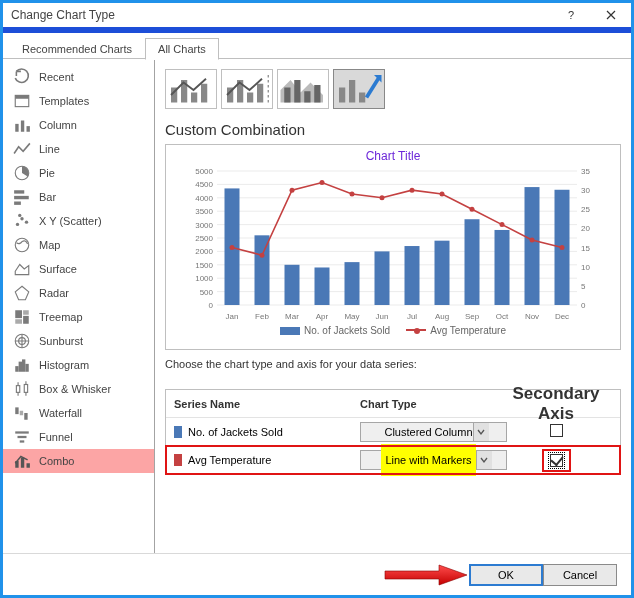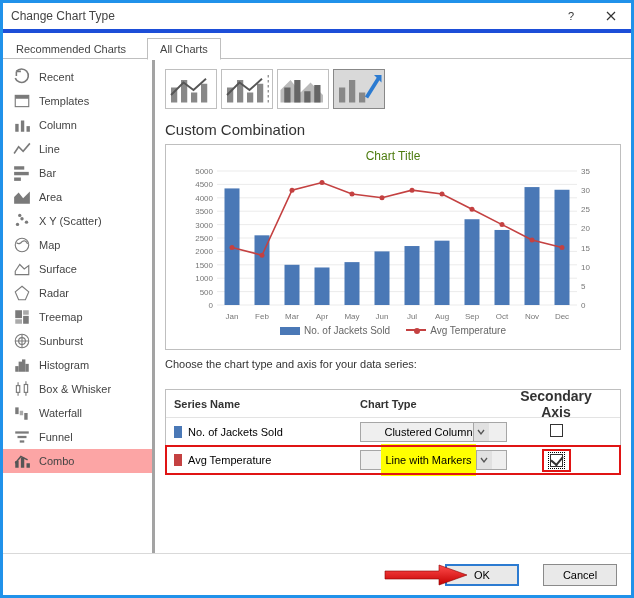--- a/index.html
+++ b/index.html
@@ -6,42 +6,42 @@
   body { margin: 0; background: #fff; }
   .dialog {
     width: 634px; height: 598px;
     border: 3px solid #2092ea;
     background: #fff;
     display: flex; flex-direction: column;
   }
   .titlebar {
     height: 30px; display: flex; align-items: center;
     padding: 0 0 0 8px; background: #fff;
-    border-bottom: 4px solid #1d4ed8;
+    border-bottom: 6px solid #1d4ed8;
   }
   .titlebar .title { font-size: 12px; flex: 1; color: #444; }
   .titlebar .winbtn { width: 40px; height: 28px; display:flex;align-items:center;justify-content:center; color:#333; }
   .titlebar .winbtn svg { width:10px; height:10px; }
   .tabrow {
-    height: 26px; display:flex; align-items:flex-start; gap:8px;
-    padding: 4px 6px 0 0; background:#fff;
+    height: 26px; display:flex; align-items:flex-start; gap:0;
+    padding: 4px 6px 0 6px; background:#fff;
     border-bottom: 1px solid #bfbfbf;
   }
   .tab {
     font-size: 11px; padding: 4px 12px 4px 12px;
     border: 1px solid transparent; border-bottom: none;
     color: #444; position:relative; top:1px;
   }
   .tab.active {
     border-color: #bfbfbf; background: #fff;
     border-bottom: 1px solid #fff;
   }
   .body { flex:1; display:flex; overflow:hidden; }
   .sidebar {
-    width: 152px; border-right: 3px solid #a3a3a3;
+    width: 152px; border-right: 1px solid #a3a3a3;
     padding: 6px 0; overflow-y:auto;
   }
   .sideitem {
     display:flex; align-items:center; gap:8px;
     padding: 3px 10px; font-size: 11px; color:#444;
     height: 24px;
   }
   .sideitem .ic { width:18px; height:16px; display:flex;align-items:center;justify-content:center; }
   .sideitem.sel { background: #fca5a5; }
   .main { flex:1; padding: 6px 10px 10px 10px; display:flex; flex-direction:column; overflow:hidden; position:relative;}
@@ -49,50 +49,50 @@
   .thumb {
     width: 52px; height: 40px; border:1px solid #bfbfbf;
     background:#fff; display:flex;align-items:center;justify-content:center;
   }
   .thumb.sel { background:#d9d9d9; border-color:#888; }
   .sectiontitle { font-size: 15px; color:#333; padding: 4px 0 6px 0; }
   .preview {
     border:1px solid #bfbfbf; height: 206px; padding: 4px 6px;
     background:#fff; position:relative;
   }
-  .ptitle { text-align:center; font-size:12px; color:#4d7c0f; margin-bottom:2px;}
+  .ptitle { text-align:center; font-size:12px; color:#6d28d9; margin-bottom:2px;}
   .chartbox { position:relative; width: 100%; height: 160px; }
   .chartbox svg { width:100%; height:100%; }
   .legendrow { display:flex; gap:16px; align-items:center; justify-content:center; font-size:10px; color:#666; margin-top:0px;}
   .legswatch { display:inline-block; width:20px; height:8px; vertical-align:middle; margin-right:4px;}
   .seriesprompt { font-size: 11px; color:#333; margin: 8px 0 4px 0;}
   .seriestable { border:1px solid #bfbfbf;margin-top:15px; }
   .strow { display:flex; align-items:center; height:28px; border-bottom:1px solid #e3e3e3; }
   .strow:last-child { border-bottom:none; }
   .sth { font-weight:600; font-size:11px; color:#333; }
   .col-name { width: 190px; padding-left:8px; display:flex; align-items:center; gap:6px; font-size:11px;}
   .col-type { width: 155px; padding: 0 4px; }
-  .col-axis { width: 90px; text-align:center; font-size:14px;}
+  .col-axis { width: 90px; text-align:center; font-size:17px;}
   .swatch { width:8px; height:12px; display:inline-block; }
   .dd {
     display:flex; align-items:center; justify-content:center;
     border:1px solid #a6a6a6; height:20px; font-size:11px; padding:0 4px 0 6px;
     background:#efefef;
   }
   .dd .ddbtn { width:16px; height:18px; background:#e1e1e1; border-left:1px solid #a6a6a6; display:flex;align-items:center;justify-content:center; margin-right:-4px;}
   .hilite-row { outline: 2px solid #e01414; outline-offset:-1px; }
   .hilite-cell { background:#ffff00; }
   .hilite-box { border:2px solid #e01414; padding:3px 6px; display:inline-flex; align-items:center; justify-content:center;}
   .cbx { width:13px; height:13px; border:1px solid #333; display:inline-block; background:#fff; position:relative;}
   .cbx.checked::after{ content:""; position:absolute; left:2px; top:-1px; width:6px; height:9px; border:solid #333; border-width:0 2px 2px 0; transform:rotate(40deg);}
   .cbx.dotted { outline:1px dotted #000; outline-offset:1px;}
   .footer {
     height: 42px; border-top:1px solid #d9d9d9;
     display:flex; align-items:center; justify-content:flex-end;
-    gap:24px; padding: 0 14px; position:relative;
+    gap:0; padding: 0 14px; position:relative;
   }
   .btn {
     min-width: 74px; height:22px; font-size:11px;
     border:1px solid #8a8a8a; background:#e9e9e9;
     display:flex;align-items:center;justify-content:center;
   }
   .btn.focus { border:1px solid #2c7bd1; box-shadow:0 0 0 1px #2c7bd1 inset;}
   .arrow {
     position:absolute; left: 380px; top: 10px;
     width: 86px; height: 22px;
@@ -159,34 +159,35 @@
           <span class="ic">
             <svg viewBox="0 0 16 16">
               <path d="M1 12 L5 6 L9 10 L15 3" fill="none" stroke="#7a7a7a" stroke-width="1.4"></path>
             </svg>
           </span>
           <span>Line</span>
         </div>
       <div class="sideitem">
           <span class="ic">
             <svg viewBox="0 0 16 16">
+              <circle cx="8" cy="8" r="6" fill="none" stroke="#7a7a7a"></circle>
+              <path d="M8 8 L8 2 A6 6 0 0 1 13 11 Z" fill="#7a7a7a"></path>
+            </svg>
+          </span>
+          <span>Pie</span>
+        </div>
+      <div class="sideitem">
+          <span class="ic">
+            <svg viewBox="0 0 16 16">
               <rect x="1" y="2" width="9" height="3" fill="#7a7a7a"></rect>
               <rect x="1" y="7" width="13" height="3" fill="#7a7a7a"></rect>
               <rect x="1" y="12" width="6" height="3" fill="#7a7a7a"></rect>
             </svg>
           </span>
           <span>Bar</span>
-        </div>
-      <div class="sideitem">
-          <span class="ic">
-            <svg viewBox="0 0 16 16">
-              <path d="M1 14 L1 8 L5 4 L9 9 L15 3 L15 14 Z" fill="#7a7a7a"></path>
-            </svg>
-          </span>
-          <span>Area</span>
         </div>
       <div class="sideitem">
           <span class="ic">
             <svg viewBox="0 0 16 16">
               <circle cx="4" cy="11" r="1.5" fill="#7a7a7a"></circle>
               <circle cx="8" cy="6" r="1.5" fill="#7a7a7a"></circle>
               <circle cx="12" cy="9" r="1.5" fill="#7a7a7a"></circle>
               <circle cx="6" cy="3" r="1.5" fill="#7a7a7a"></circle>
             </svg>
           </span>

